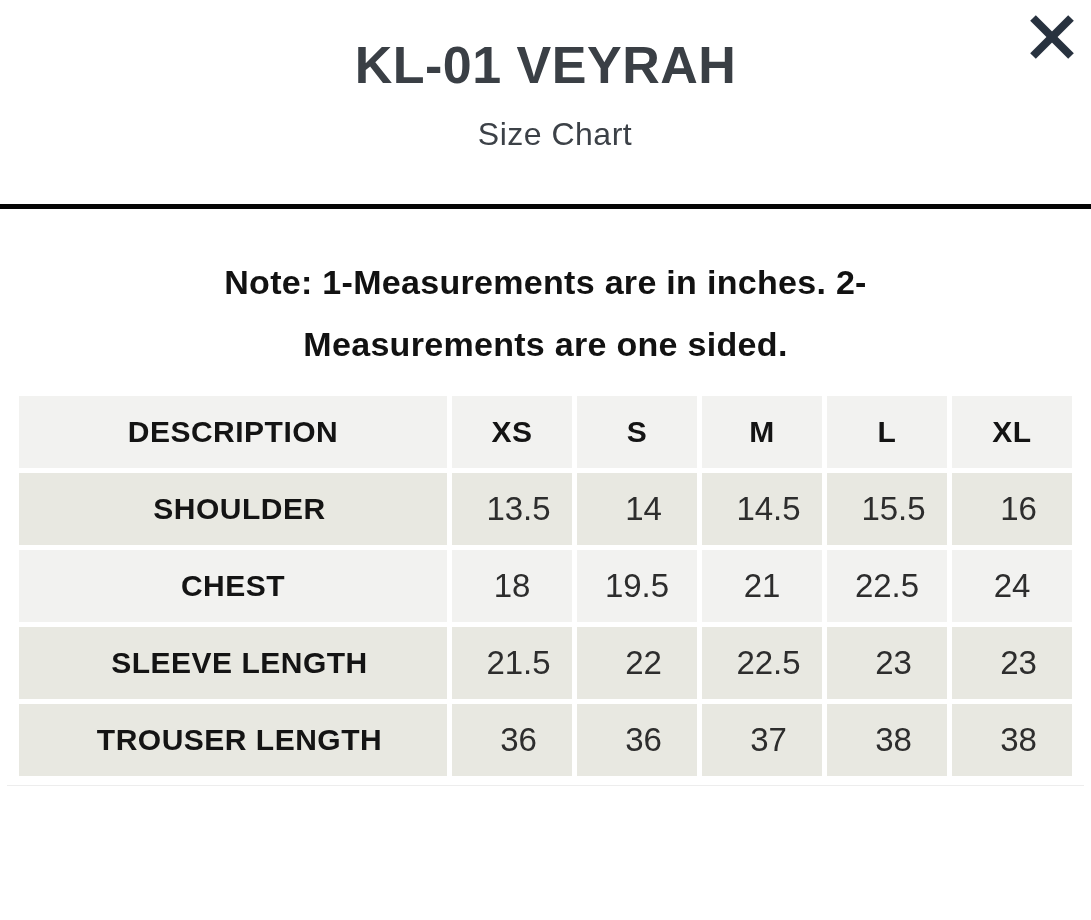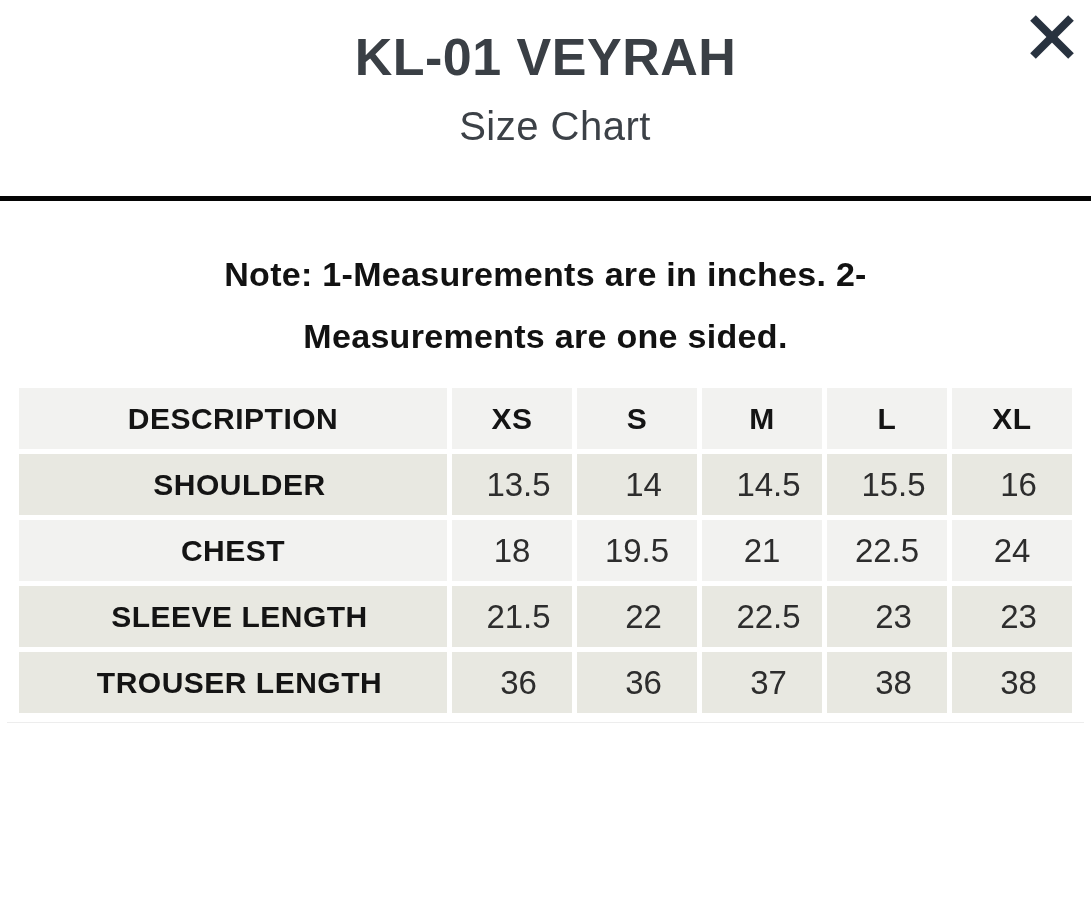--- a/index.html
+++ b/index.html
@@ -8,24 +8,24 @@
     background: #ffffff;
     font-family: "Liberation Sans", sans-serif;
     overflow: hidden;
   }
   .modal { position: relative; width: 1091px; height: 920px; }
 
   
   .modal-header { position: relative; padding-top: 30px; text-align: center; }
   .title {
     font-size: 52px; line-height: 54px; font-weight: 700;
-    color: #3a3f45; letter-spacing: 0.5px;
+    color: #3a3f45; letter-spacing: 0.5px; margin-top: 8px;
   }
   .subtitle {
-    margin-top: 22px; font-size: 40px; line-height: 40px;
+    margin-top: 22px; font-size: 32px; line-height: 40px;
     font-weight: 400; color: #3c4147; letter-spacing: 0.5px; padding-left: 19px;
   }
   .close-btn {
     position: absolute; top: 10px; right: 12px;
     width: 54px; height: 54px;
     background: transparent; border: none; cursor: pointer;
     display: flex; align-items: center; justify-content: center;
   }
   .close-btn svg { display: block; }
 
@@ -41,21 +41,21 @@
 
   
   table.size-chart {
     table-layout: fixed;
     width: 1063px;
     margin: 16px 14px 0;
     border-collapse: separate;
     border-spacing: 5px;
   }
   .size-chart th, .size-chart td {
-    height: 61px;
+    height: 72px;
     text-align: center;
     vertical-align: middle;
     background: #f2f2f0;
   }
   .size-chart .col-desc { width: 428px; }
   .size-chart th {
     font-size: 30px; font-weight: 700; color: #141414; letter-spacing: 0.5px;
   }
   .size-chart td.row-label {
     font-size: 30px; font-weight: 700; color: #141414; letter-spacing: 0.5px;

